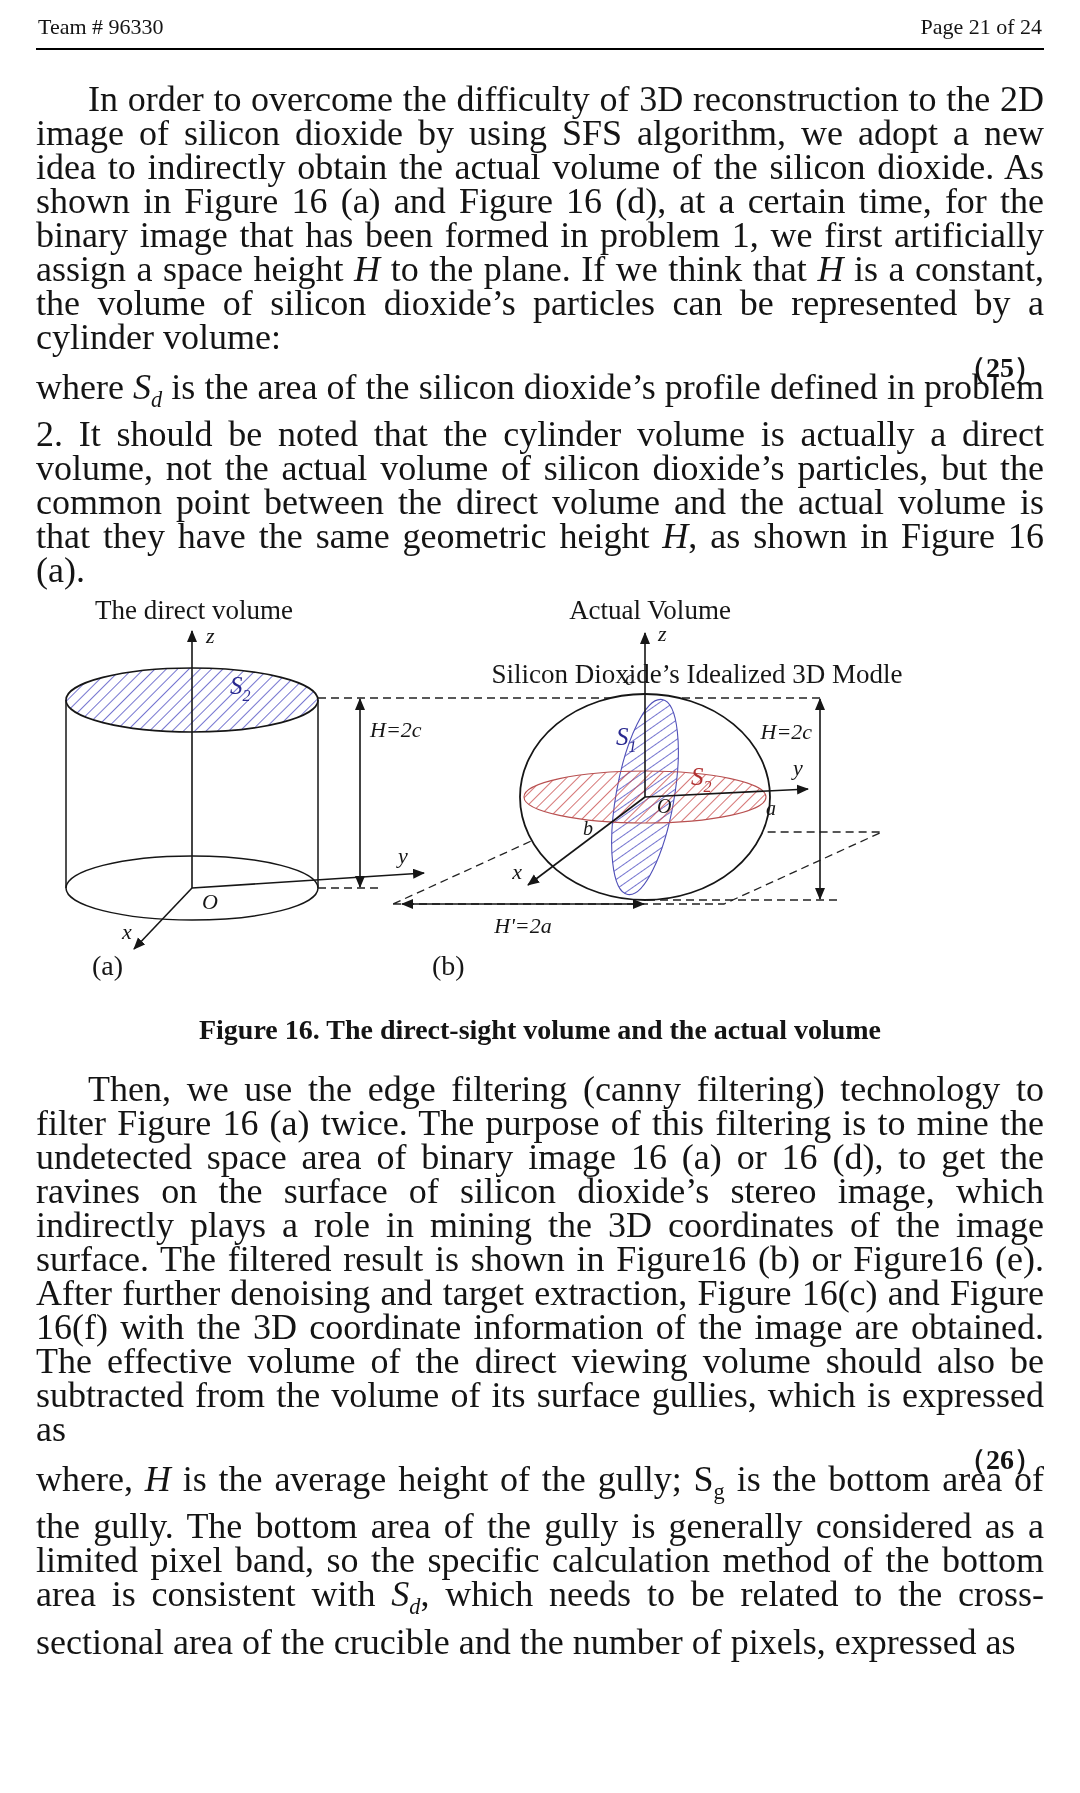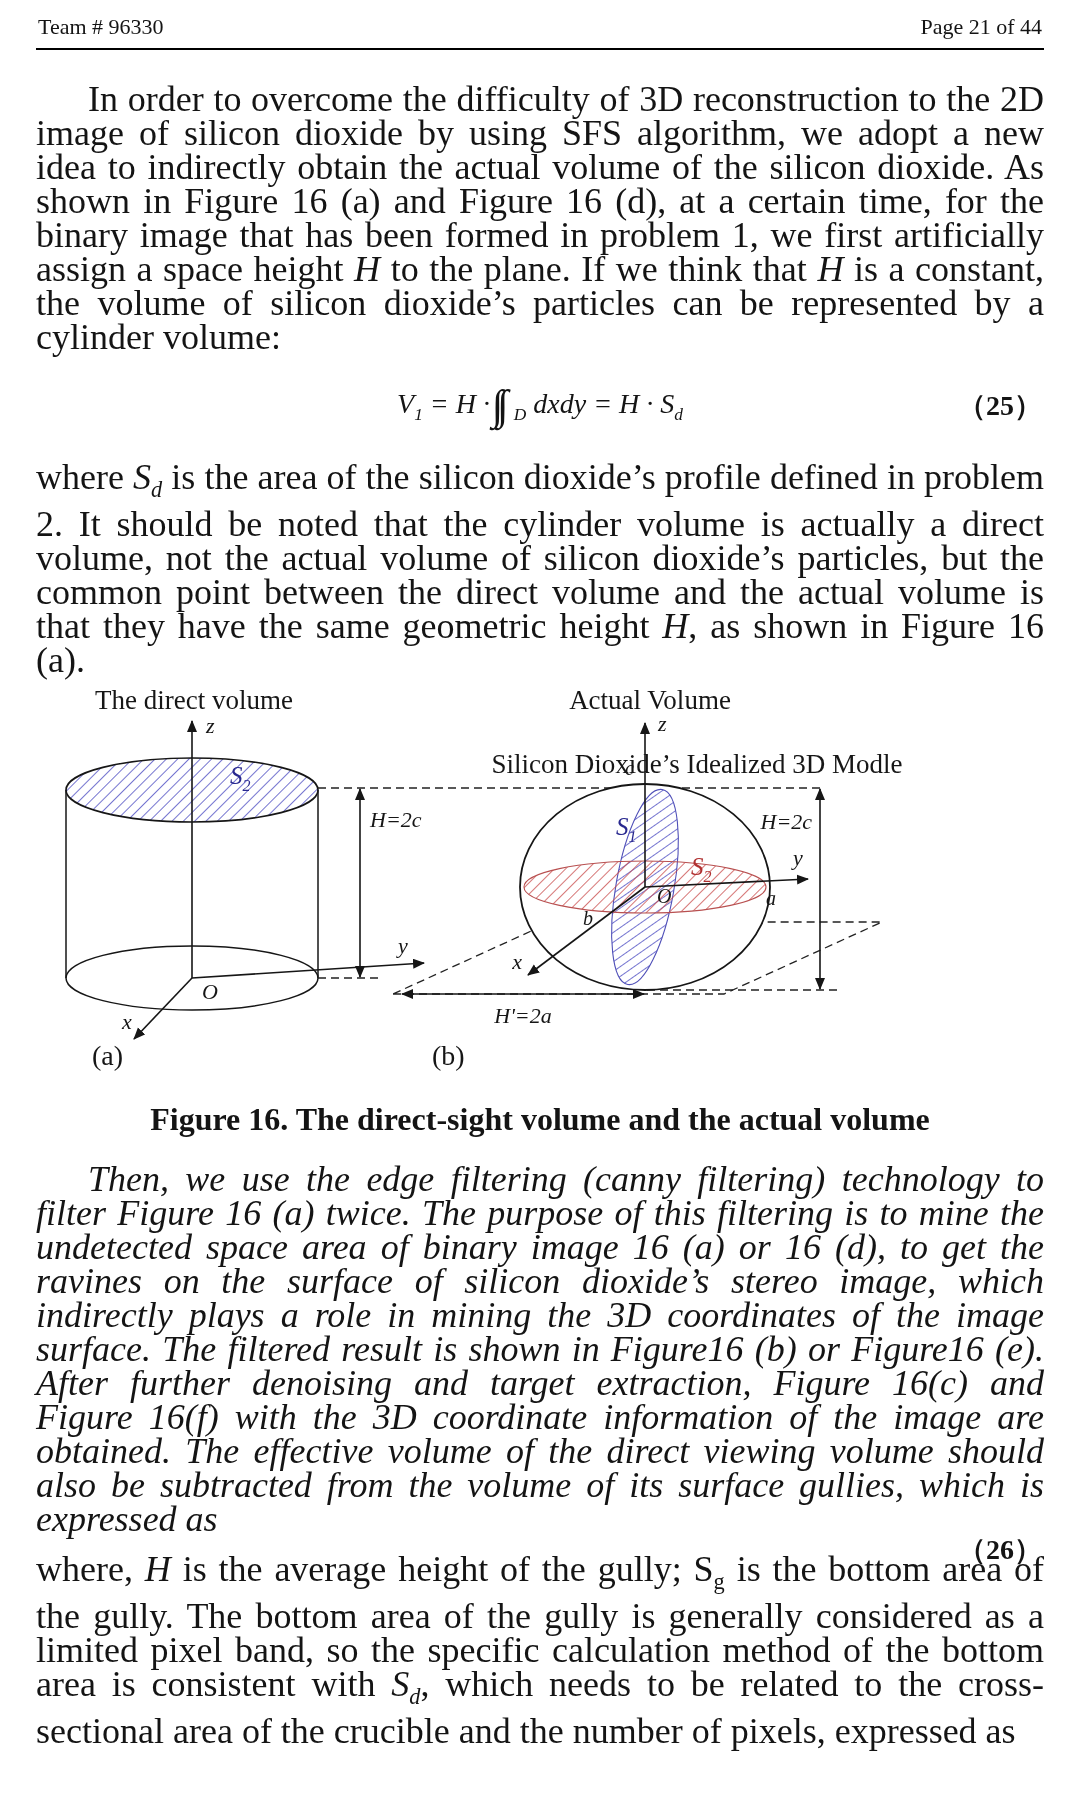--- a/index.html
+++ b/index.html
@@ -33,37 +33,36 @@
   svg text { font-family:"Liberation Serif", serif; fill:#161616; }
   .t27 { font-size:27px; }
   .t22i { font-size:22px; font-style:italic; }
   .t20i { font-size:20px; font-style:italic; }
   .t28 { font-size:28px; }
   .sB { font-size:25px; font-style:italic; fill:#28288f; }
   .sR { font-size:25px; font-style:italic; fill:#b03030; }
   .ln { stroke:#161616; stroke-width:1.6; fill:none; }
   .th { stroke:#161616; stroke-width:1.5; fill:none; }
   .dsh { stroke:#222; stroke-width:1.3; stroke-dasharray:8 5; fill:none; }
-  .cap { text-align:center; font-weight:bold; font-size:32px; line-height:37px; margin:16px 0 24px; }
-  .para3top { margin-top:24px;font-style:italic; }
+  .cap { text-align:center; font-weight:bold; font-size:28px; line-height:37px; margin:16px 0 24px; }
+  .para3top { margin-top:24px; }
 </style>
 </head>
 <body>
 
 <div class="page">
 
   <div class="hdr">
     <span>Team # 96330</span>
-    <span>Page 21 of 44</span>
+    <span>Page 21 of 24</span>
   </div>
 
   <p class="para first"><span>In order to overcome the difficulty of 3D reconstruction to the 2D image of silicon dioxide by using SFS algorithm, we adopt a new idea to indirectly obtain the actual volume of the silicon dioxide. As shown in Figure 16 (a) and Figure 16 (d), at a certain time, for the binary image that has been formed in problem 1, we first artificially assign a space height </span><span class="it">H</span><span> to the plane. If we think that </span><span class="it">H</span><span> is a constant, the volume of silicon dioxide’s particles can be represented by a cylinder volume:</span></p>
 
   <div class="equation">
-    <span class="eq-body"><span>V</span><sub>1</sub><span> = H · </span><span class="ii">∫∫</span><sub>D</sub><span> dxdy = H · S</span><sub>d</sub></span>
     <span class="eq-num">（25）</span>
   </div>
 
   <p class="para noind"><span>where </span><span class="it">S</span><sub class="it">d</sub><span> is the area of the silicon dioxide’s profile defined in problem 2. It should be noted that the cylinder volume is actually a direct volume, not the actual volume of silicon dioxide’s particles, but the common point between the direct volume and the actual volume is that they have the same geometric height </span><span class="it">H</span><span>, as shown in Figure 16 (a).</span></p>
 
   <div class="figwrap">
     <svg width="1008" height="400" viewBox="0 0 1008 400">
       <defs>
         <marker id="ar" markerUnits="userSpaceOnUse" markerWidth="13" markerHeight="12" refX="11" refY="5" orient="auto-start-reverse">
           <path d="M0,0 L12,5 L0,10 Z" fill="#161616"></path>

